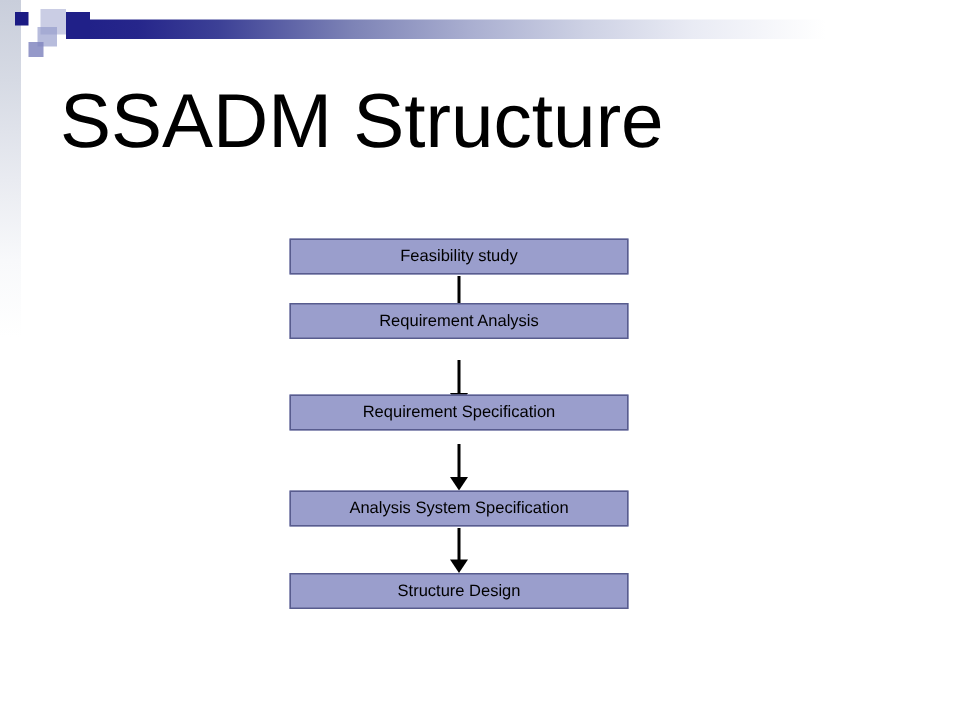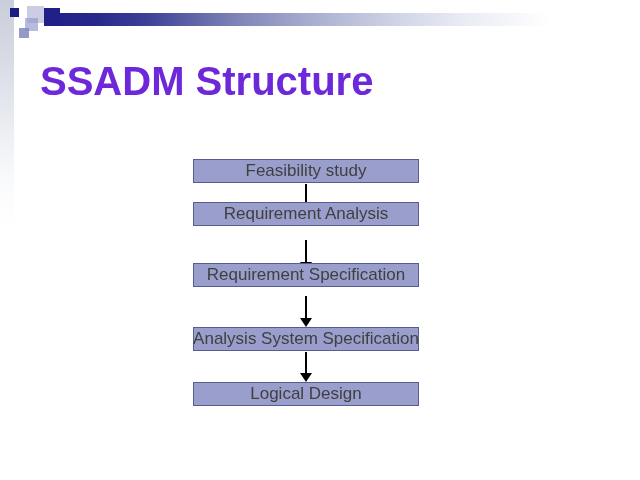--- a/index.html
+++ b/index.html
@@ -37,42 +37,42 @@
   .sq-lav     { left: 27px; top: 6px;  width: 17px; height: 17px; background: rgba(173,178,214,0.65); }
   .sq-med     { left: 25px; top: 18px; width: 13px; height: 13px; background: rgba(145,152,202,0.65); }
   .sq-purple  { left: 19px; top: 28px; width: 10px; height: 10px; background: rgba(130,135,192,0.85); }
   .sq-navybar { left: 44px; top: 8px;  width: 16px; height: 18px; background: #202088; }
 
   
   .title {
     position: absolute;
     left: 40px; top: 58px;
     margin: 0;
-    font-size: 40px;
-    font-weight: 700;
+    font-size: 51px;
+    font-weight: 400;
     line-height: 46px;
-    color: #6d28d9;
+    color: #000000;
     letter-spacing: 0;
     white-space: nowrap;
   }
 
   
   .flow-box {
     position: absolute;
     left: 193px;
     width: 226px;
     height: 24px;
     box-sizing: border-box;
     background: #9a9ecc;
     border: 1px solid #585c8e;
     display: flex;
     align-items: center;
     justify-content: center;
-    font-size: 17px;
-    color: #404040;
+    font-size: 11px;
+    color: #000000;
     white-space: nowrap;
   }
   .flow-arrow {
     position: absolute;
     left: 300px;
     width: 13px;
   }
   .flow-arrow .shaft {
     position: absolute;
     left: 5px; top: 0;
@@ -127,16 +127,16 @@
       <div class="head"></div>
     </div>
 
     <div class="flow-box" style="top:327px">Analysis System Specification</div>
 
     <div class="flow-arrow" style="top:352px; height:30px">
       <div class="shaft"></div>
       <div class="head"></div>
     </div>
 
-    <div class="flow-box" style="top:382px">Logical Design</div>
+    <div class="flow-box" style="top:382px">Structure Design</div>
 
   </div>
 </div>
 
 </body></html>

